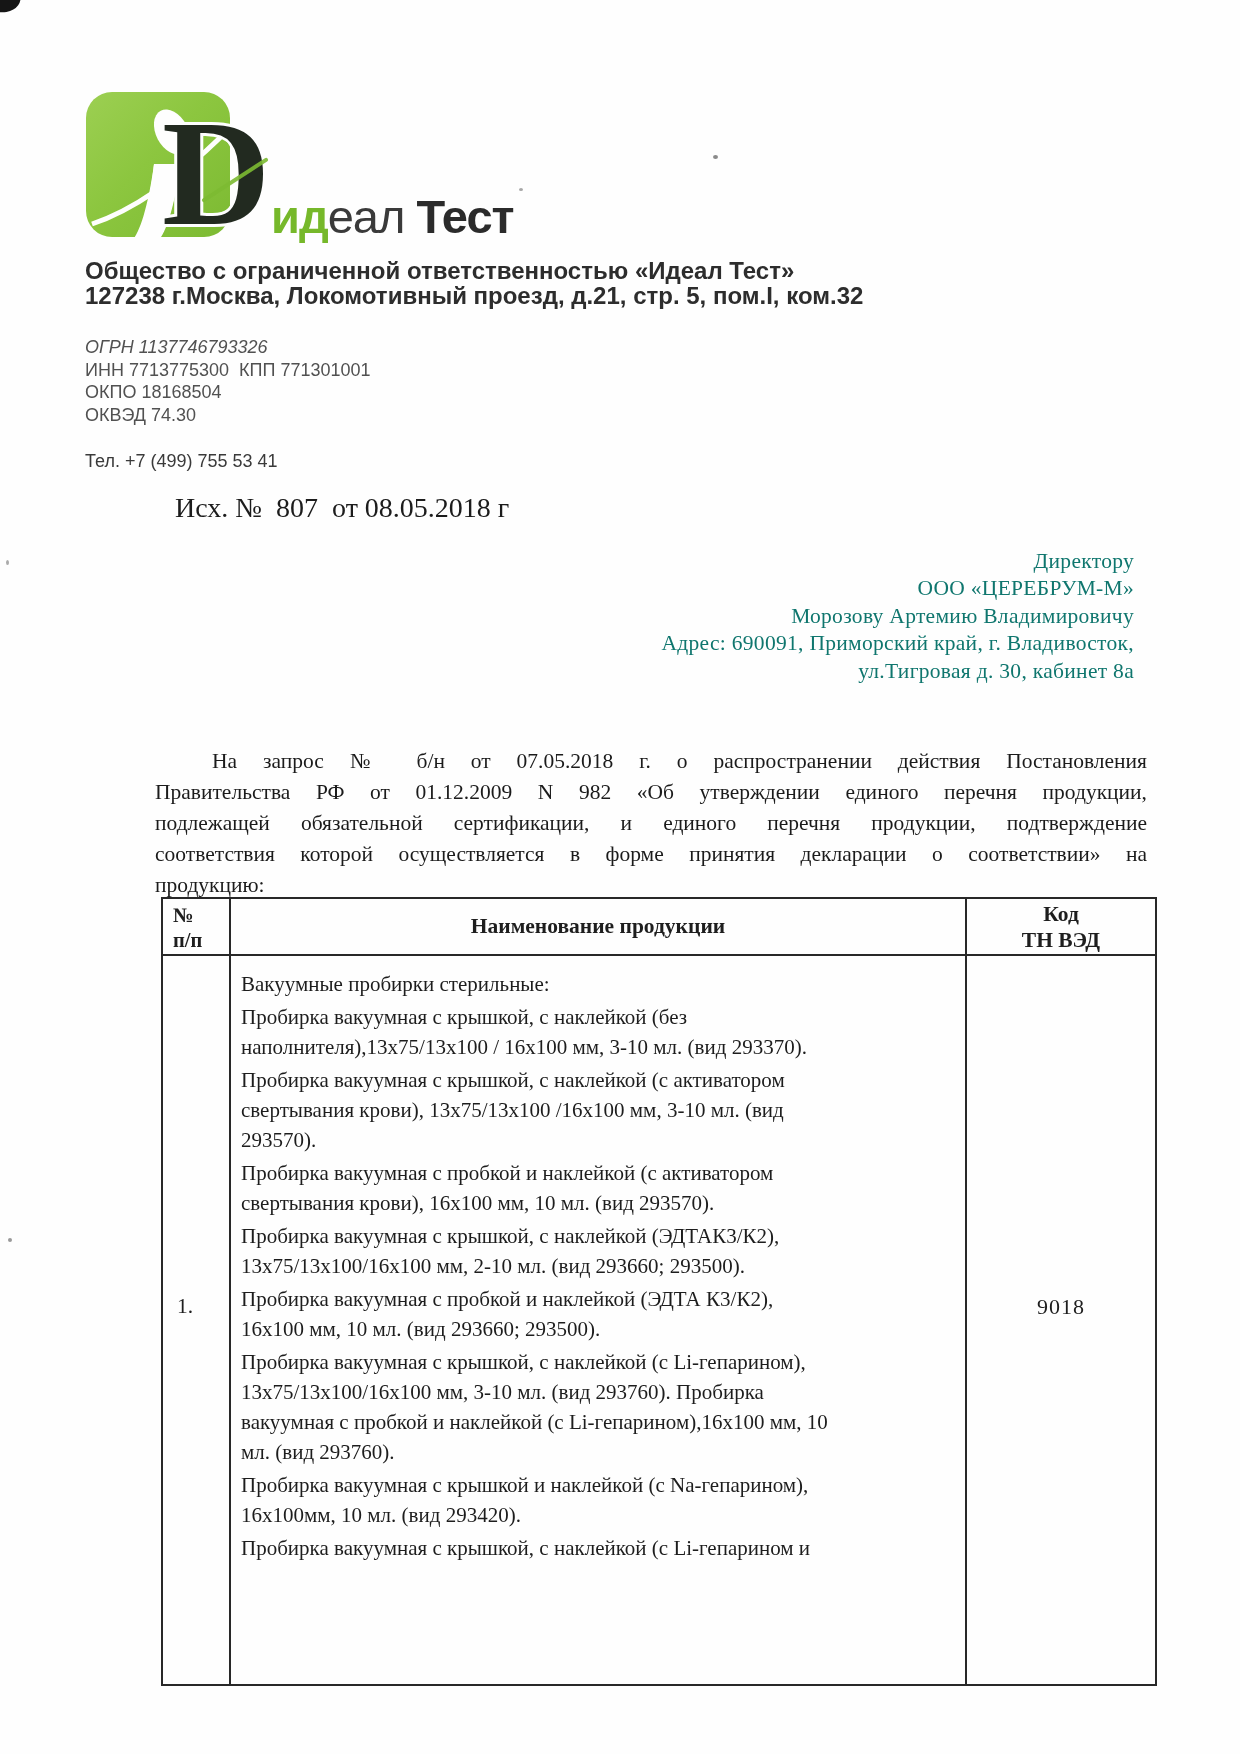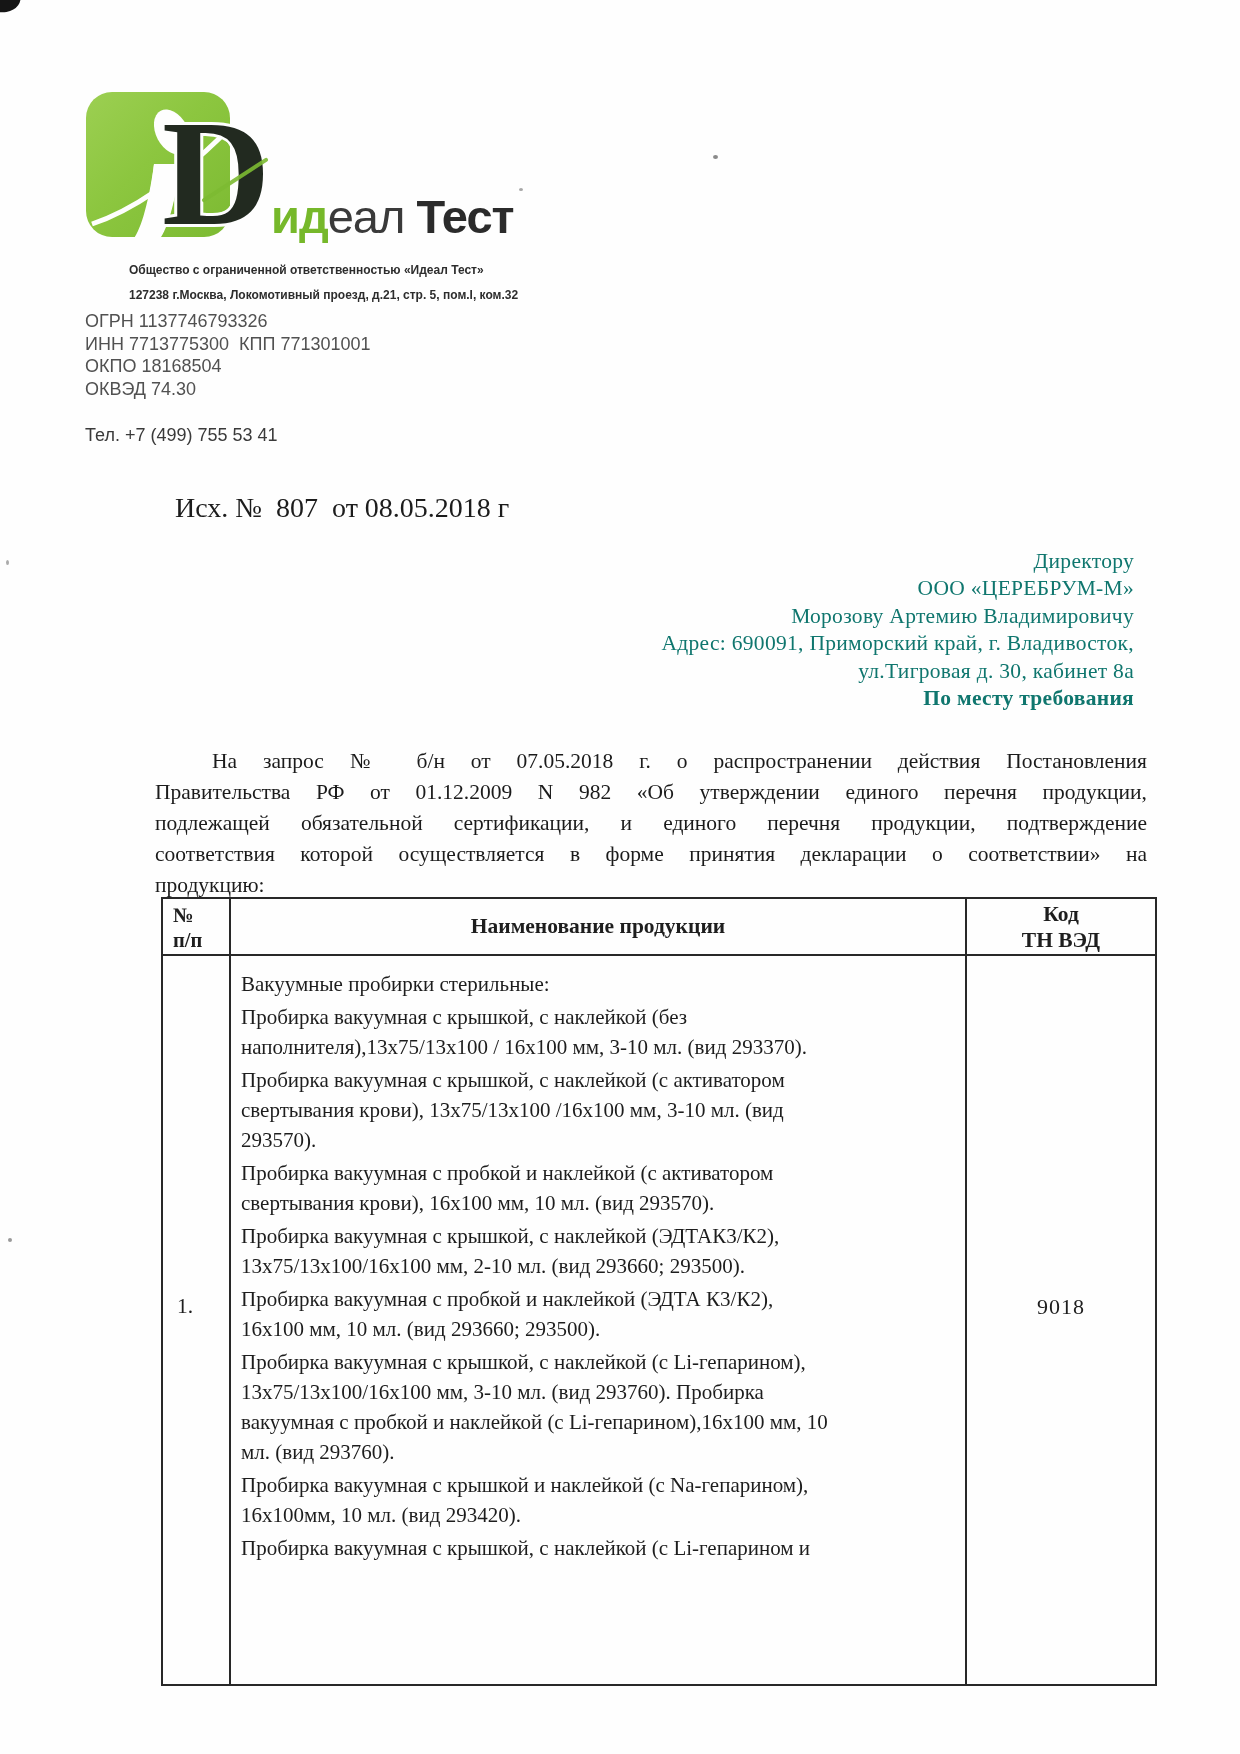--- a/index.html
+++ b/index.html
@@ -40,23 +40,23 @@
   }
   .wm-id{color:#76b82a;font-weight:bold;}
   .wm-eal{color:#3a3a3a;font-weight:normal;}
   .wm-test{color:#2b2b2b;font-weight:bold;}
 
   
   .company{
     position:absolute;left:85px;top:258px;
     font-family:"Liberation Sans","DejaVu Sans",sans-serif;
   }
-  .co-strong{font-size:12px;font-weight:bold;color:#2d2d2d;line-height:25px;white-space:pre-wrap;margin-left:44px;}
+  .co-strong{font-size:24px;font-weight:bold;color:#2d2d2d;line-height:25px;white-space:pre-wrap;}
   .co-reg{font-size:18px;font-weight:normal;color:#515151;line-height:22.5px;white-space:pre-wrap;}
-  .co-gap{margin-top:2px;}
+  .co-gap{margin-top:28px;font-style:italic;}
   .co-phone{margin-top:25px;font-size:18px;color:#3a3a3a;white-space:pre-wrap;}
 
   
   .ref-line{position:absolute;left:175px;top:492px;font-size:28px;color:#1c1c1c;white-space:pre-wrap;}
 
   
   .addressee{
     position:absolute;right:106px;top:548px;text-align:right;
     font-size:21.5px;line-height:27.4px;color:#0f766e;letter-spacing:.3px;
   }
@@ -126,21 +126,20 @@
   </div>
 
   <div class="ref-line">Исх. №  807  от 08.05.2018 г</div>
 
   <div class="addressee">
     <div>Директору</div>
     <div>ООО «ЦЕРЕБРУМ-М»</div>
     <div>Морозову Артемию Владимировичу</div>
     <div>Адрес: 690091, Приморский край, г. Владивосток,</div>
     <div>ул.Тигровая д. 30, кабинет 8а</div>
-    <div class="addr-bold">По месту требования</div>
   </div>
 
   <div class="body-text">
     <div class="body-line indent">На запрос № б/н от 07.05.2018 г. о распространении действия Постановления</div>
     <div class="body-line">Правительства РФ от 01.12.2009 N 982 «Об утверждении единого перечня продукции,</div>
     <div class="body-line">подлежащей обязательной сертификации, и единого перечня продукции, подтверждение</div>
     <div class="body-line">соответствия которой осуществляется в форме принятия декларации о соответствии» на</div>
     <div class="body-line last">продукцию:</div>
   </div>
 

